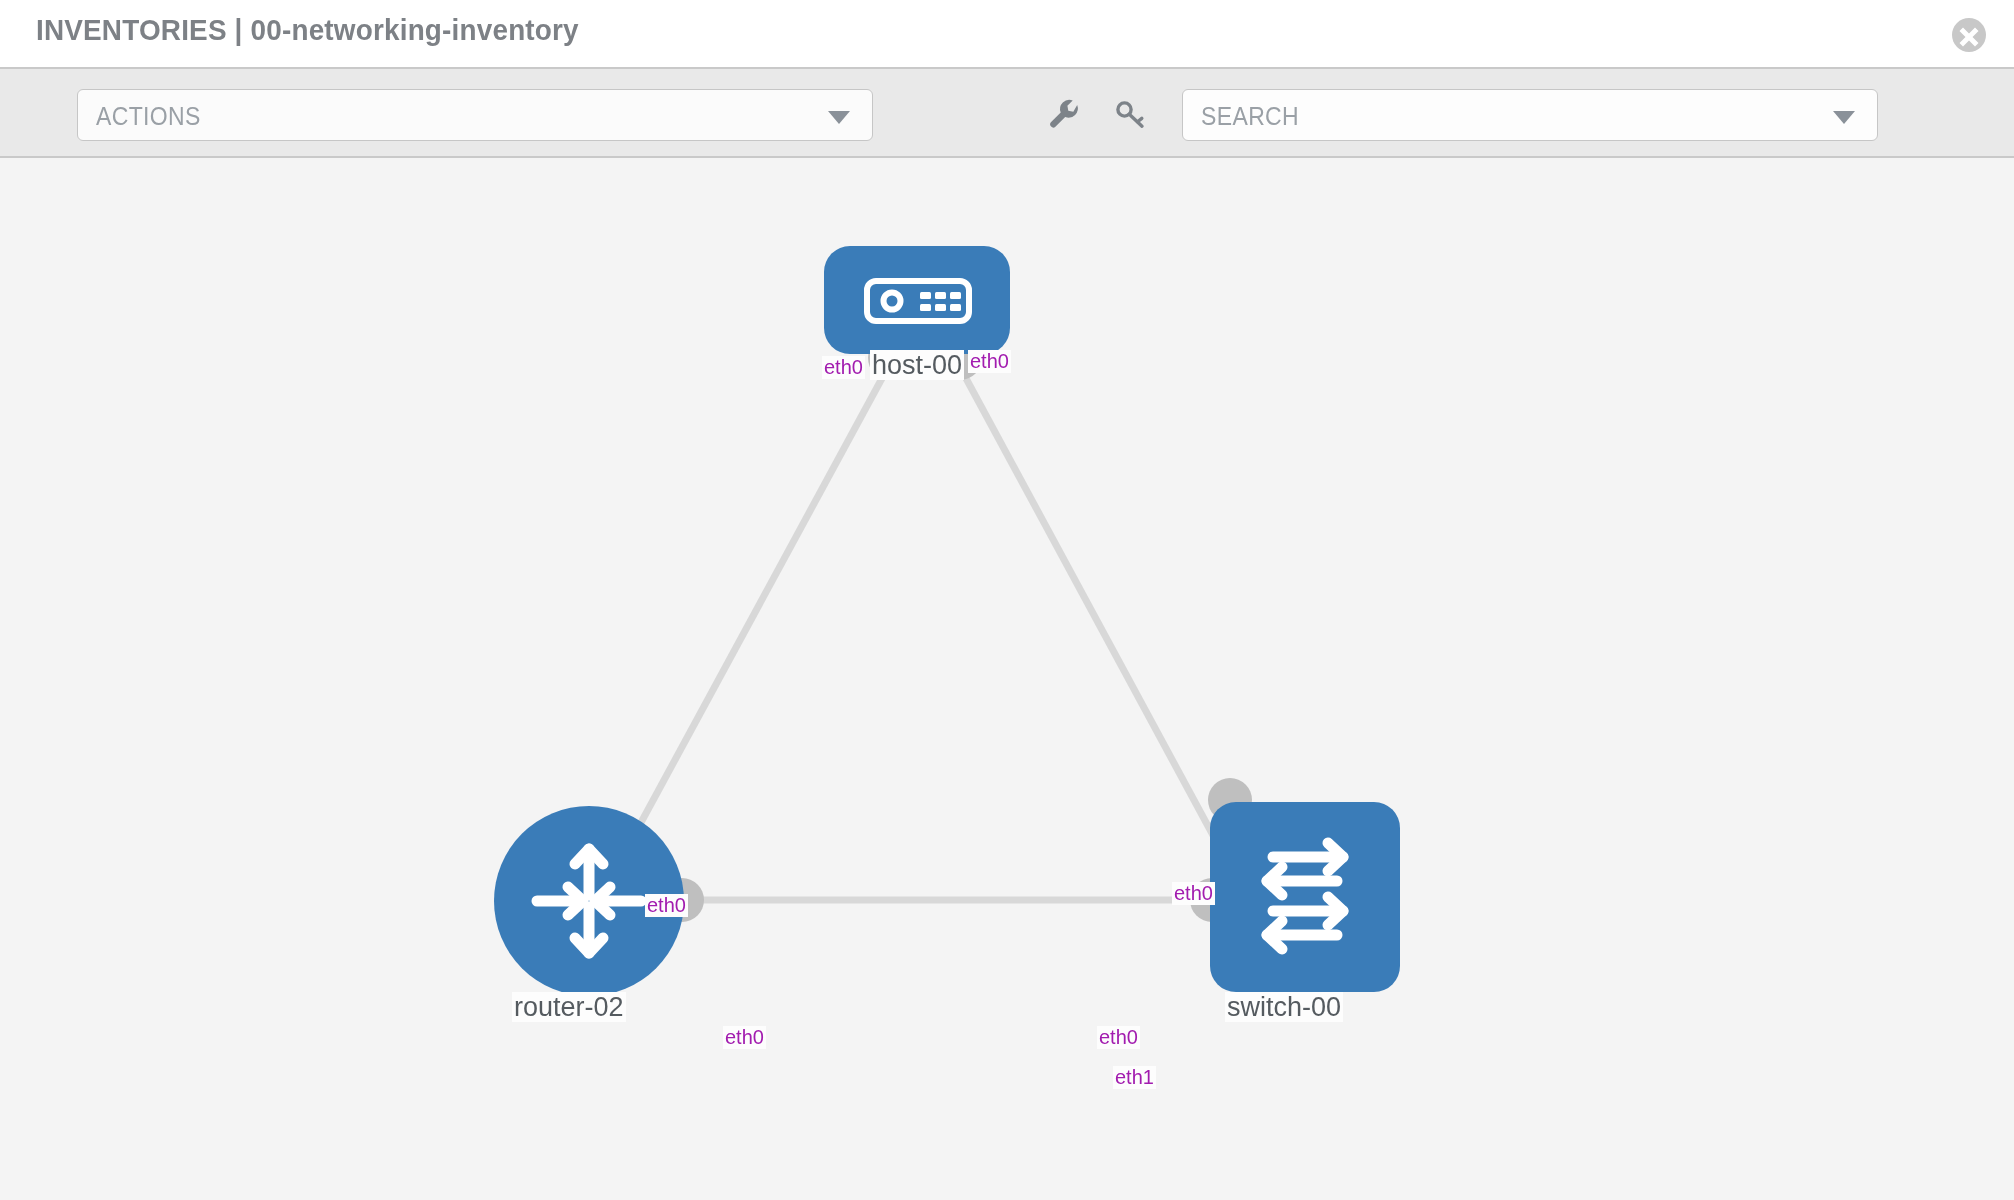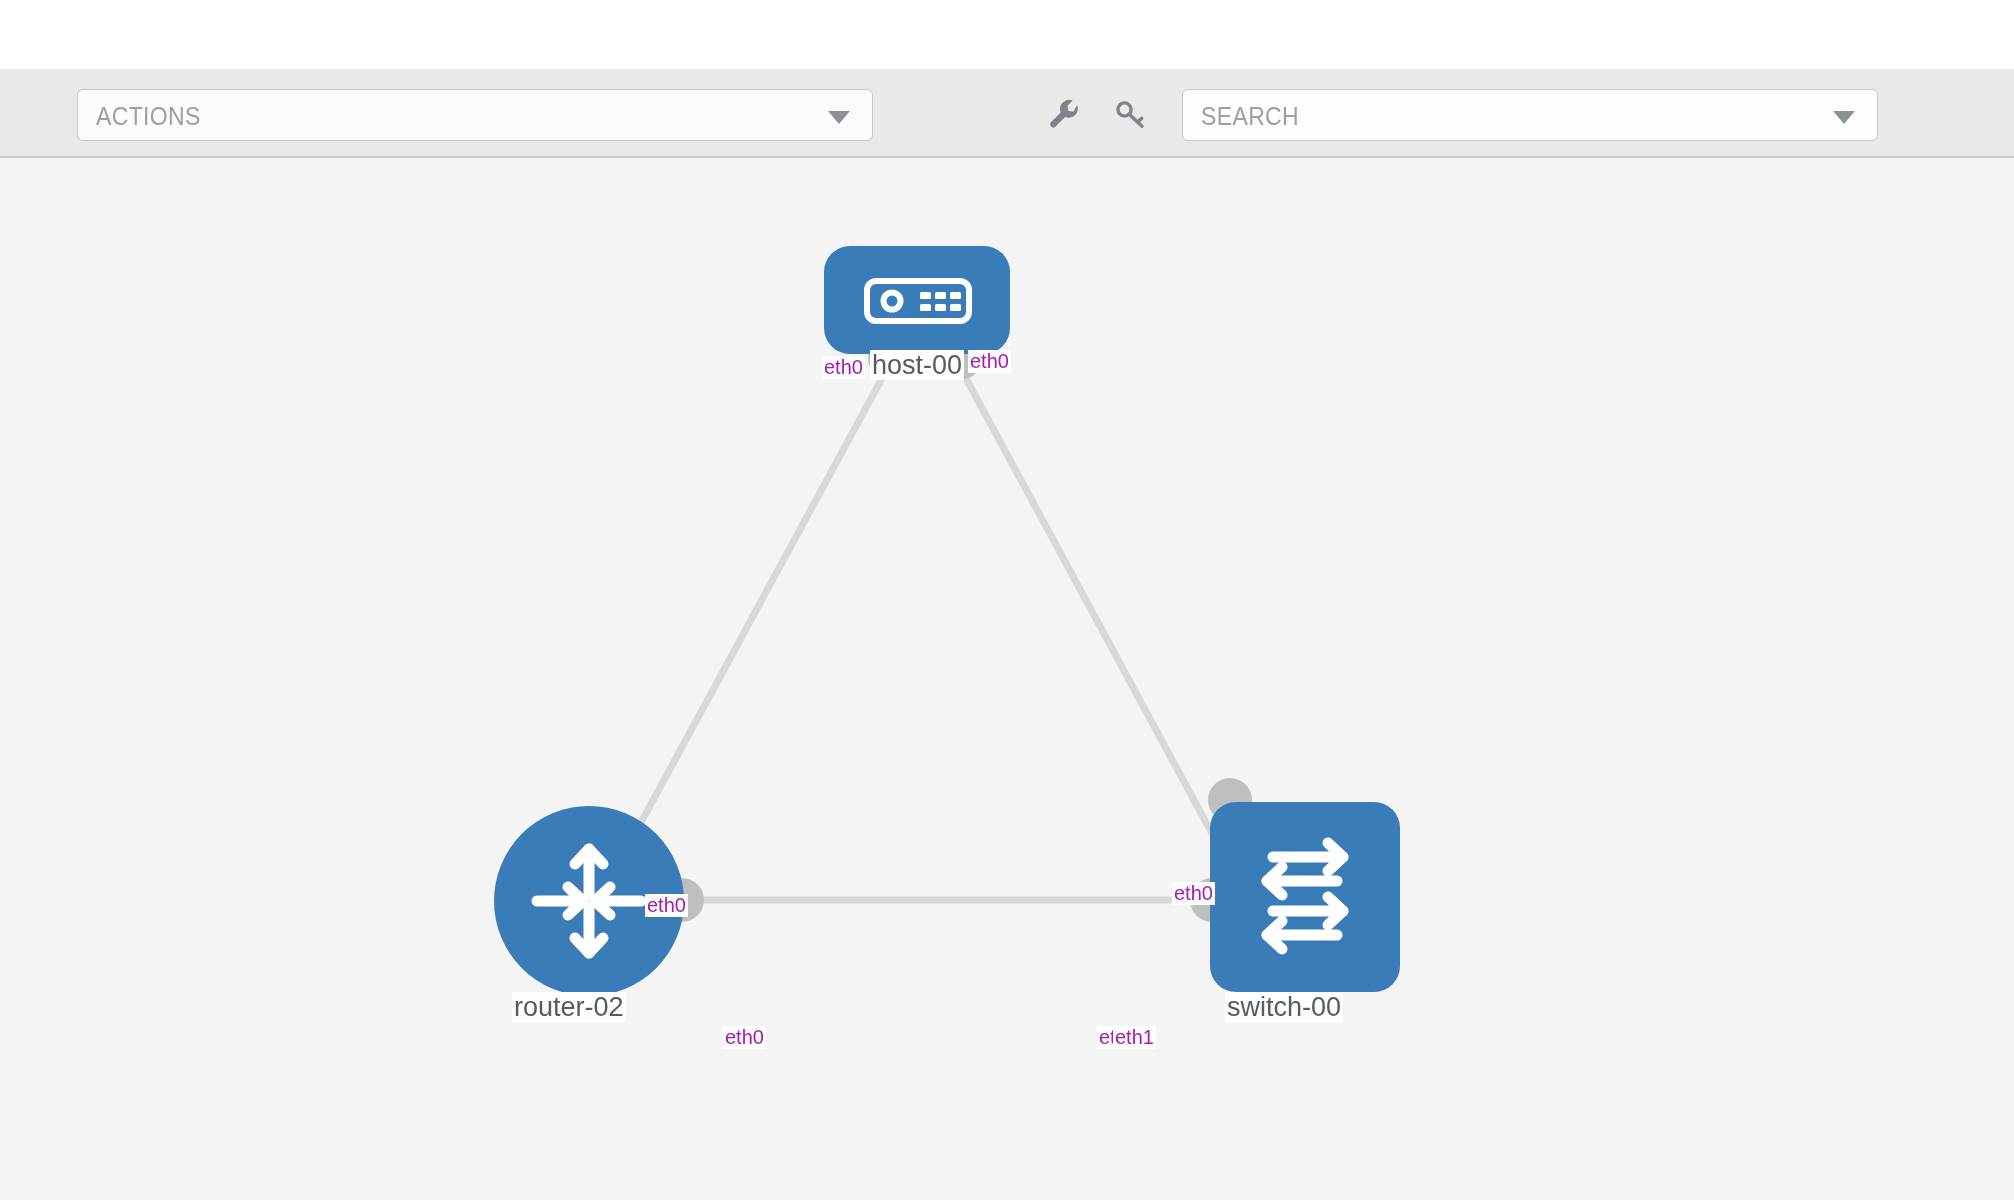--- a/index.html
+++ b/index.html
@@ -180,20 +180,29 @@
     height: 44px;
     border-radius: 50%;
     background: #bfbfbf;
   }
 </style>
 </head>
 <body>
 
 <div class="app">
 
+  <div class="header">
+    <div class="header-title">INVENTORIES | 00-networking-inventory</div>
+
+    <div class="close-btn">
+      <svg width="34" height="34" viewBox="0 0 34 34">
+        <path d="M11 9.5 L17 15.5 L23 9.5 L26.5 13 L20.5 19 L26.5 25 L23 28.5 L17 22.5 L11 28.5 L7.5 25 L13.5 19 L7.5 13 Z" fill="#ffffff"></path>
+      </svg>
+    </div>
+  </div>
 
   <div class="toolbar">
 
     <div class="actions-select">
       <span class="actions-label">ACTIONS</span>
       <span class="caret"></span>
     </div>
 
     <div class="tool-icon wrench-btn">
       <svg width="34" height="34" viewBox="0 0 34 34">
@@ -288,16 +297,16 @@
       </svg>
       <div class="node-label" style="left:1225px; top:828px;">switch-00</div>
     </div>
 
     <div class="iface-label" style="left:822px; top:198px;">eth0</div>
     <div class="iface-label" style="left:968px; top:192px;">eth0</div>
     <div class="iface-label" style="left:645px; top:736px;">eth0</div>
     <div class="iface-label" style="left:1172px; top:724px;">eth0</div>
     <div class="iface-label" style="left:723px; top:868px;">eth0</div>
     <div class="iface-label" style="left:1097px; top:868px;">eth0</div>
-    <div class="iface-label" style="left:1113px; top:868px;">eth1</div>
+    <div class="iface-label" style="left:1113px; top:908px;">eth1</div>
 
   </div>
 </div>
 
 </body></html>

